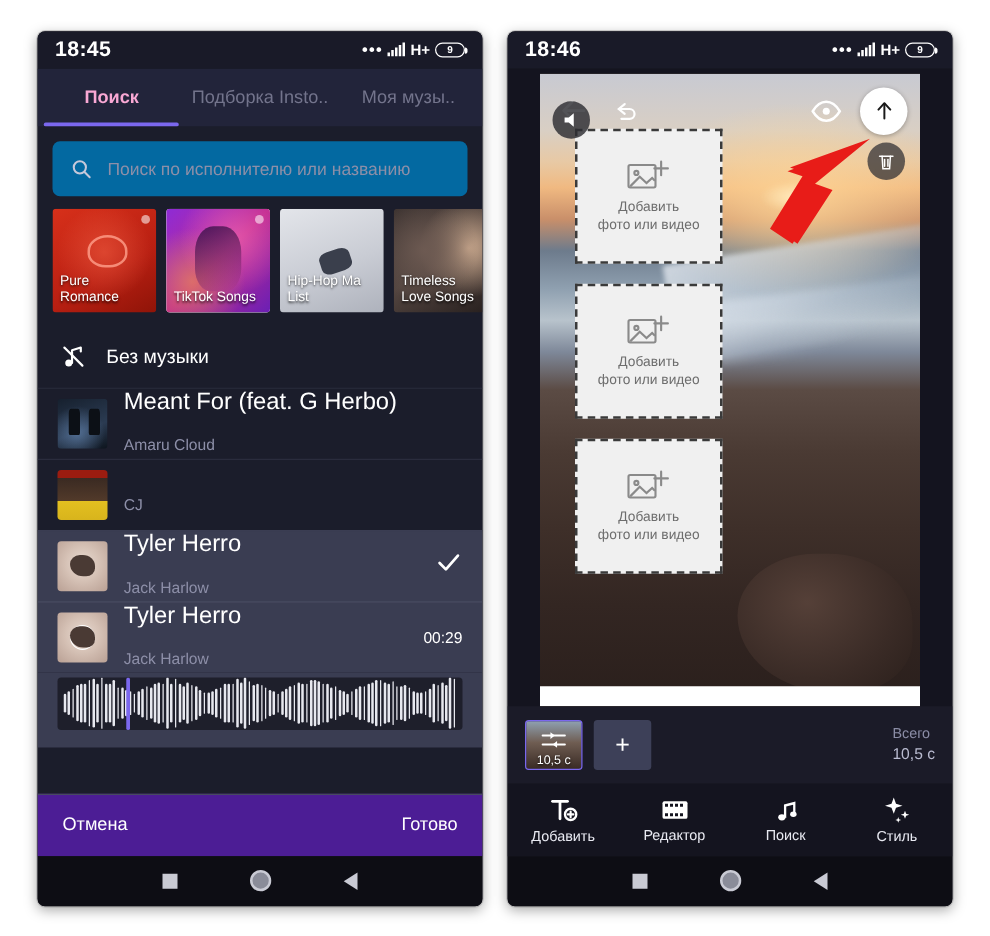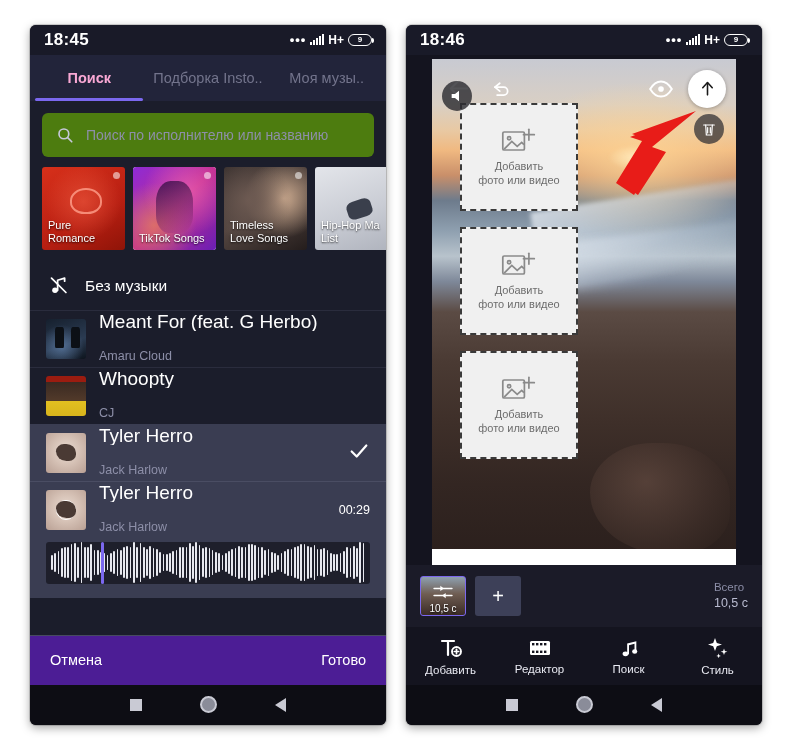--- a/index.html
+++ b/index.html
@@ -106,21 +106,21 @@
     position: absolute;
     left: 5px; bottom: 0;
     width: 108px; height: 2.5px;
     background: #7b68ee;
     border-radius: 2px;
   }
 
   .search-wrap { padding: 12px 12px 10px 12px; flex: 0 0 auto; }
   .search-box {
     height: 44px;
-    background: #4d7c0f;
+    background: #0369a1;
     border-radius: 6px;
     display: flex;
     align-items: center;
     padding: 0 14px;
     gap: 12px;
   }
   .search-box input {
     flex: 1;
     background: transparent;
     border: none;
@@ -625,29 +625,29 @@
           <div class="card-dot"></div>
           <div class="card-label" style="white-space:pre-line">Pure
 Romance</div>
         </div>
         <div class="card sel">
           <div class="art-tiktok"></div>
           <div class="card-dot"></div>
           <div class="card-label">TikTok Songs</div>
         </div>
         <div class="card">
+          <div class="art-hiphop"></div>
+          <div class="card-label" style="white-space:pre-line">Hip-Hop Ma
+List</div>
+        </div>
+        <div class="card">
           <div class="art-love"></div>
           <div class="card-dot"></div>
           <div class="card-label" style="white-space:pre-line">Timeless
 Love Songs</div>
-        </div>
-        <div class="card">
-          <div class="art-hiphop"></div>
-          <div class="card-label" style="white-space:pre-line">Hip-Hop Ma
-List</div>
         </div>
       </div>
 
       <div class="nomusic">
         <svg width="21" height="21" viewBox="0 0 24 24" fill="none" stroke="#ffffff" stroke-width="2">
           <circle cx="8" cy="17.5" r="3.2" fill="#ffffff" stroke="none"></circle>
           <path d="M11 17.5 V6 L19 3.5 V7" stroke-linecap="round" stroke-linejoin="round"></path>
           <line x1="4" y1="3.5" x2="20.5" y2="20" stroke="#ffffff" stroke-width="2" stroke-linecap="round"></line>
         </svg>
         <div class="nomusic-label">Без музыки</div>
@@ -659,21 +659,20 @@
           <div class="thumb thumb-meant"></div>
           <div class="track-text">
             <div class="track-title">Meant For (feat. G Herbo)</div>
             <div class="track-artist">Amaru Cloud</div>
           </div>
         </div>
 
         <div class="track">
           <div class="thumb thumb-whoopty"></div>
           <div class="track-text">
-            <div class="track-title">Whoopty</div>
             <div class="track-artist">CJ</div>
           </div>
         </div>
 
         <div class="track selected">
           <div class="thumb thumb-tyler"></div>
           <div class="track-text">
             <div class="track-title">Tyler Herro</div>
             <div class="track-artist">Jack Harlow</div>
           </div>

